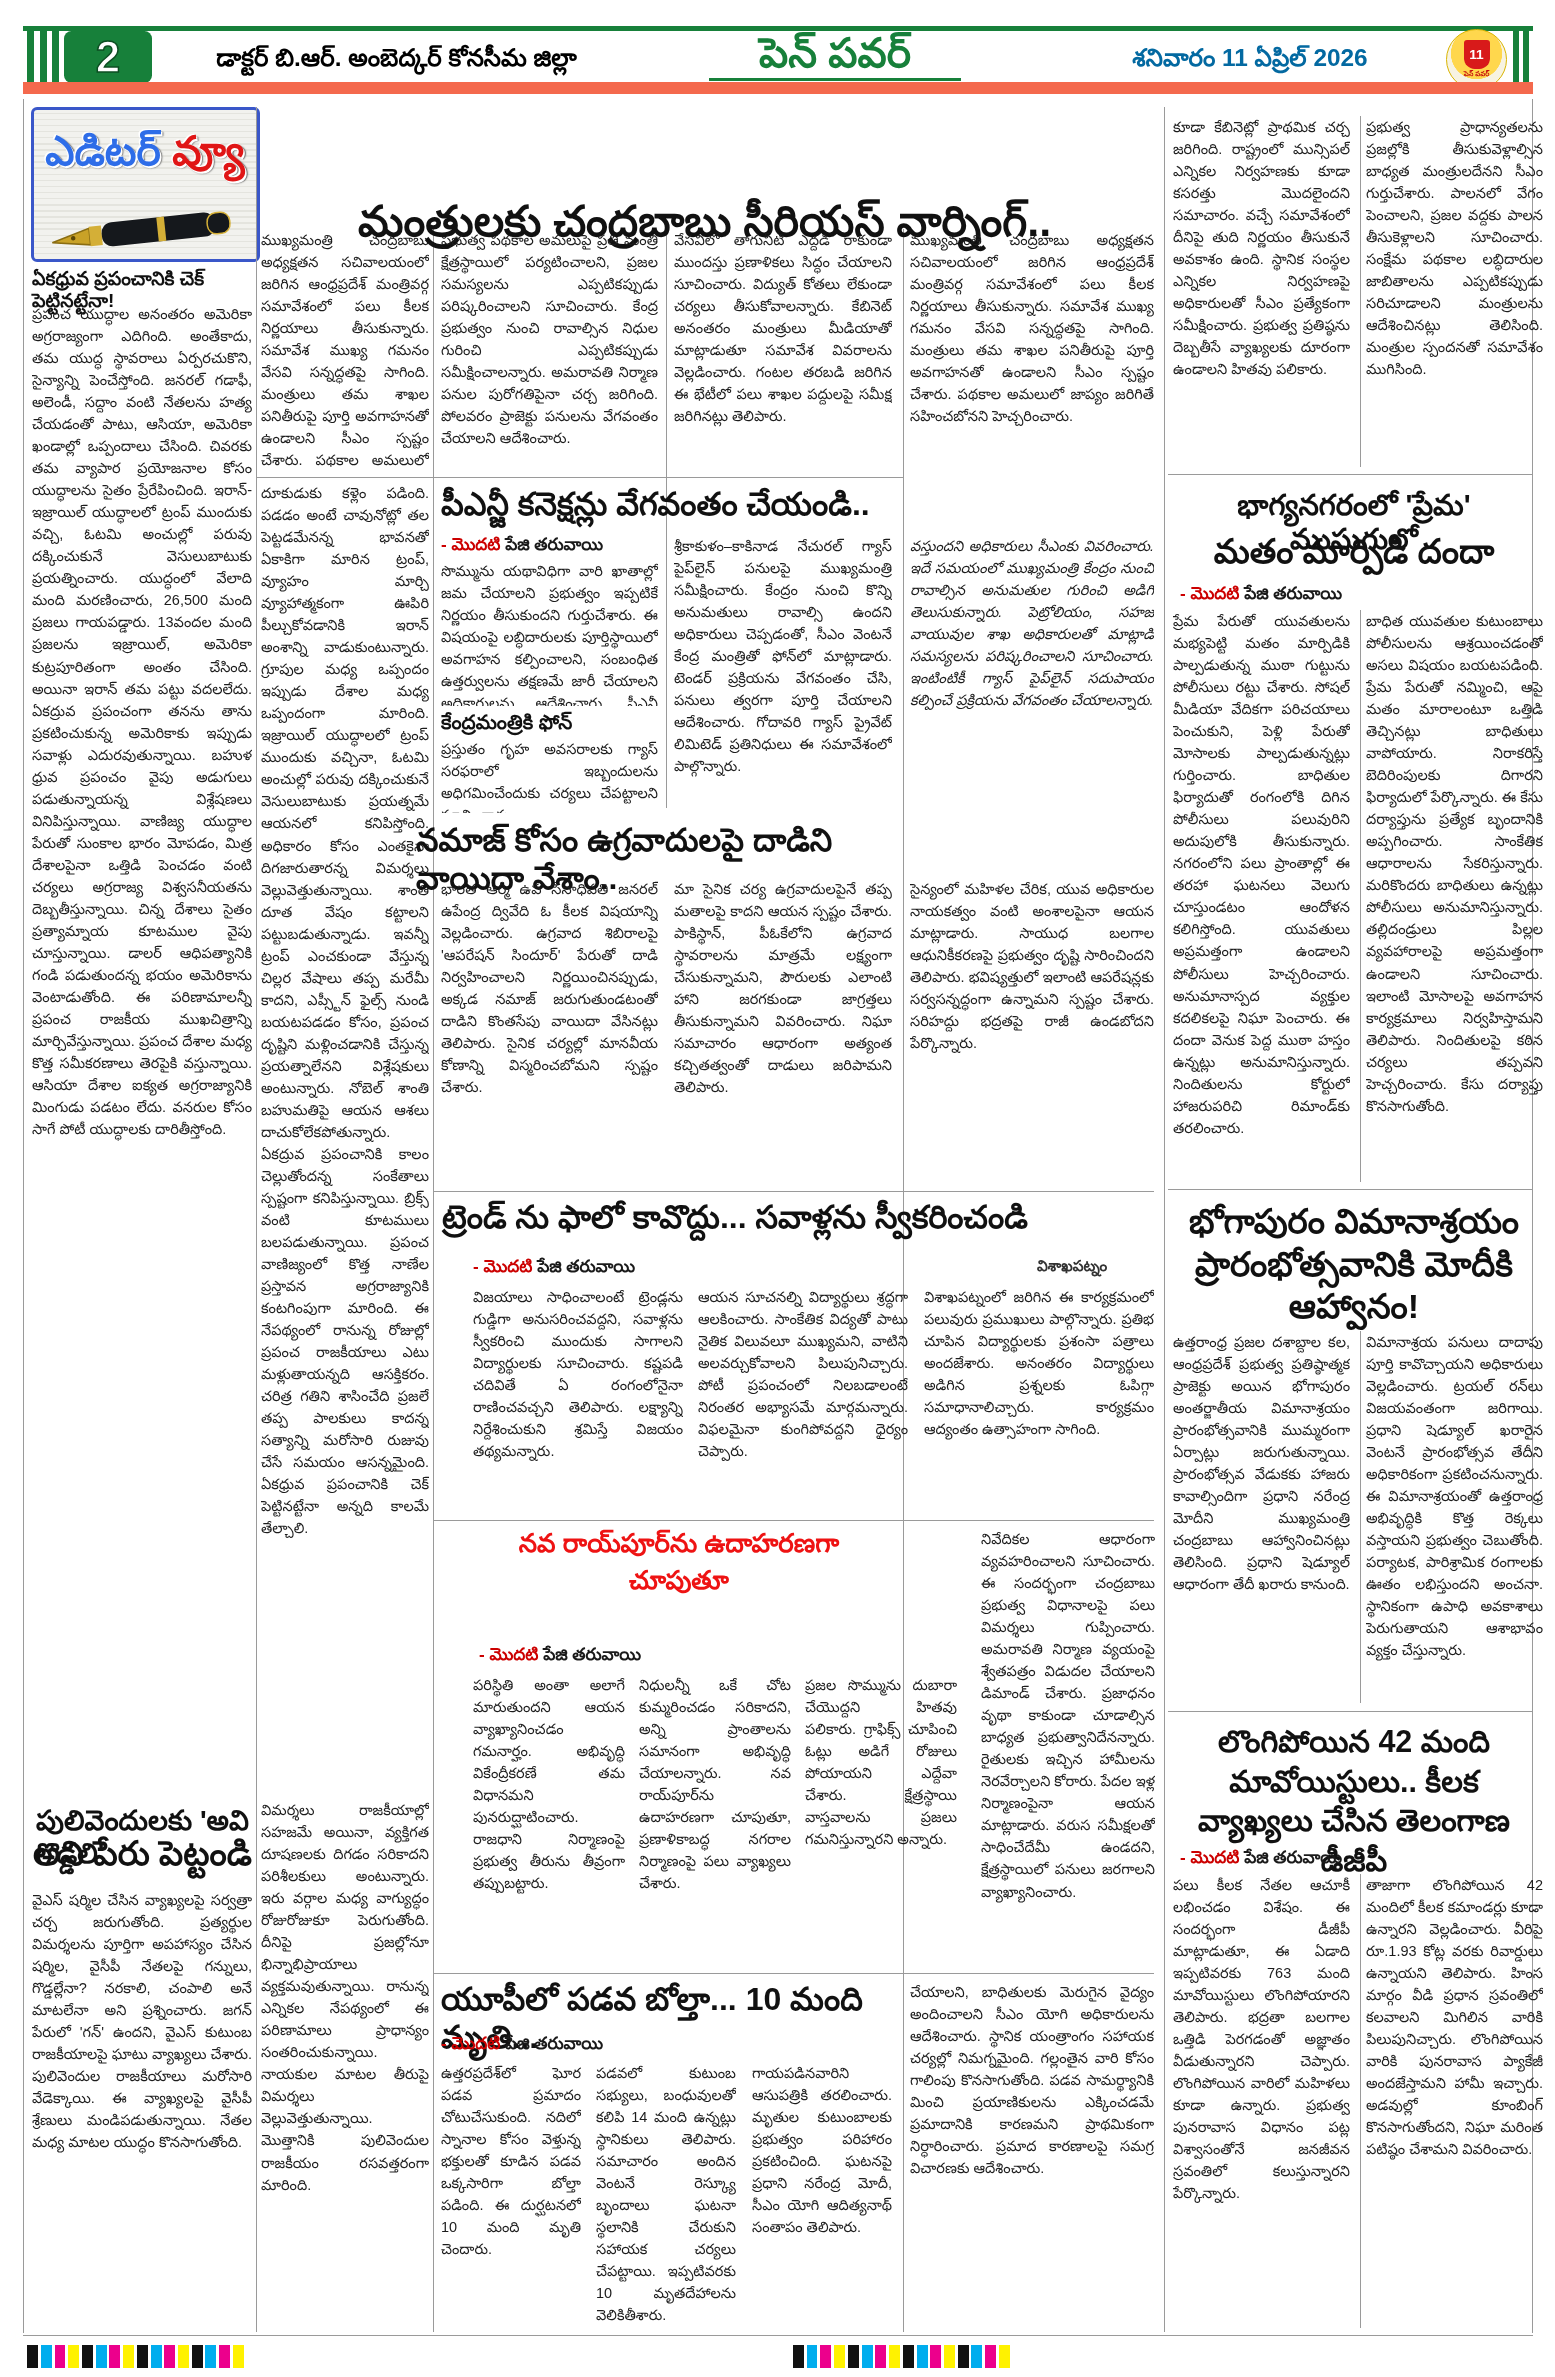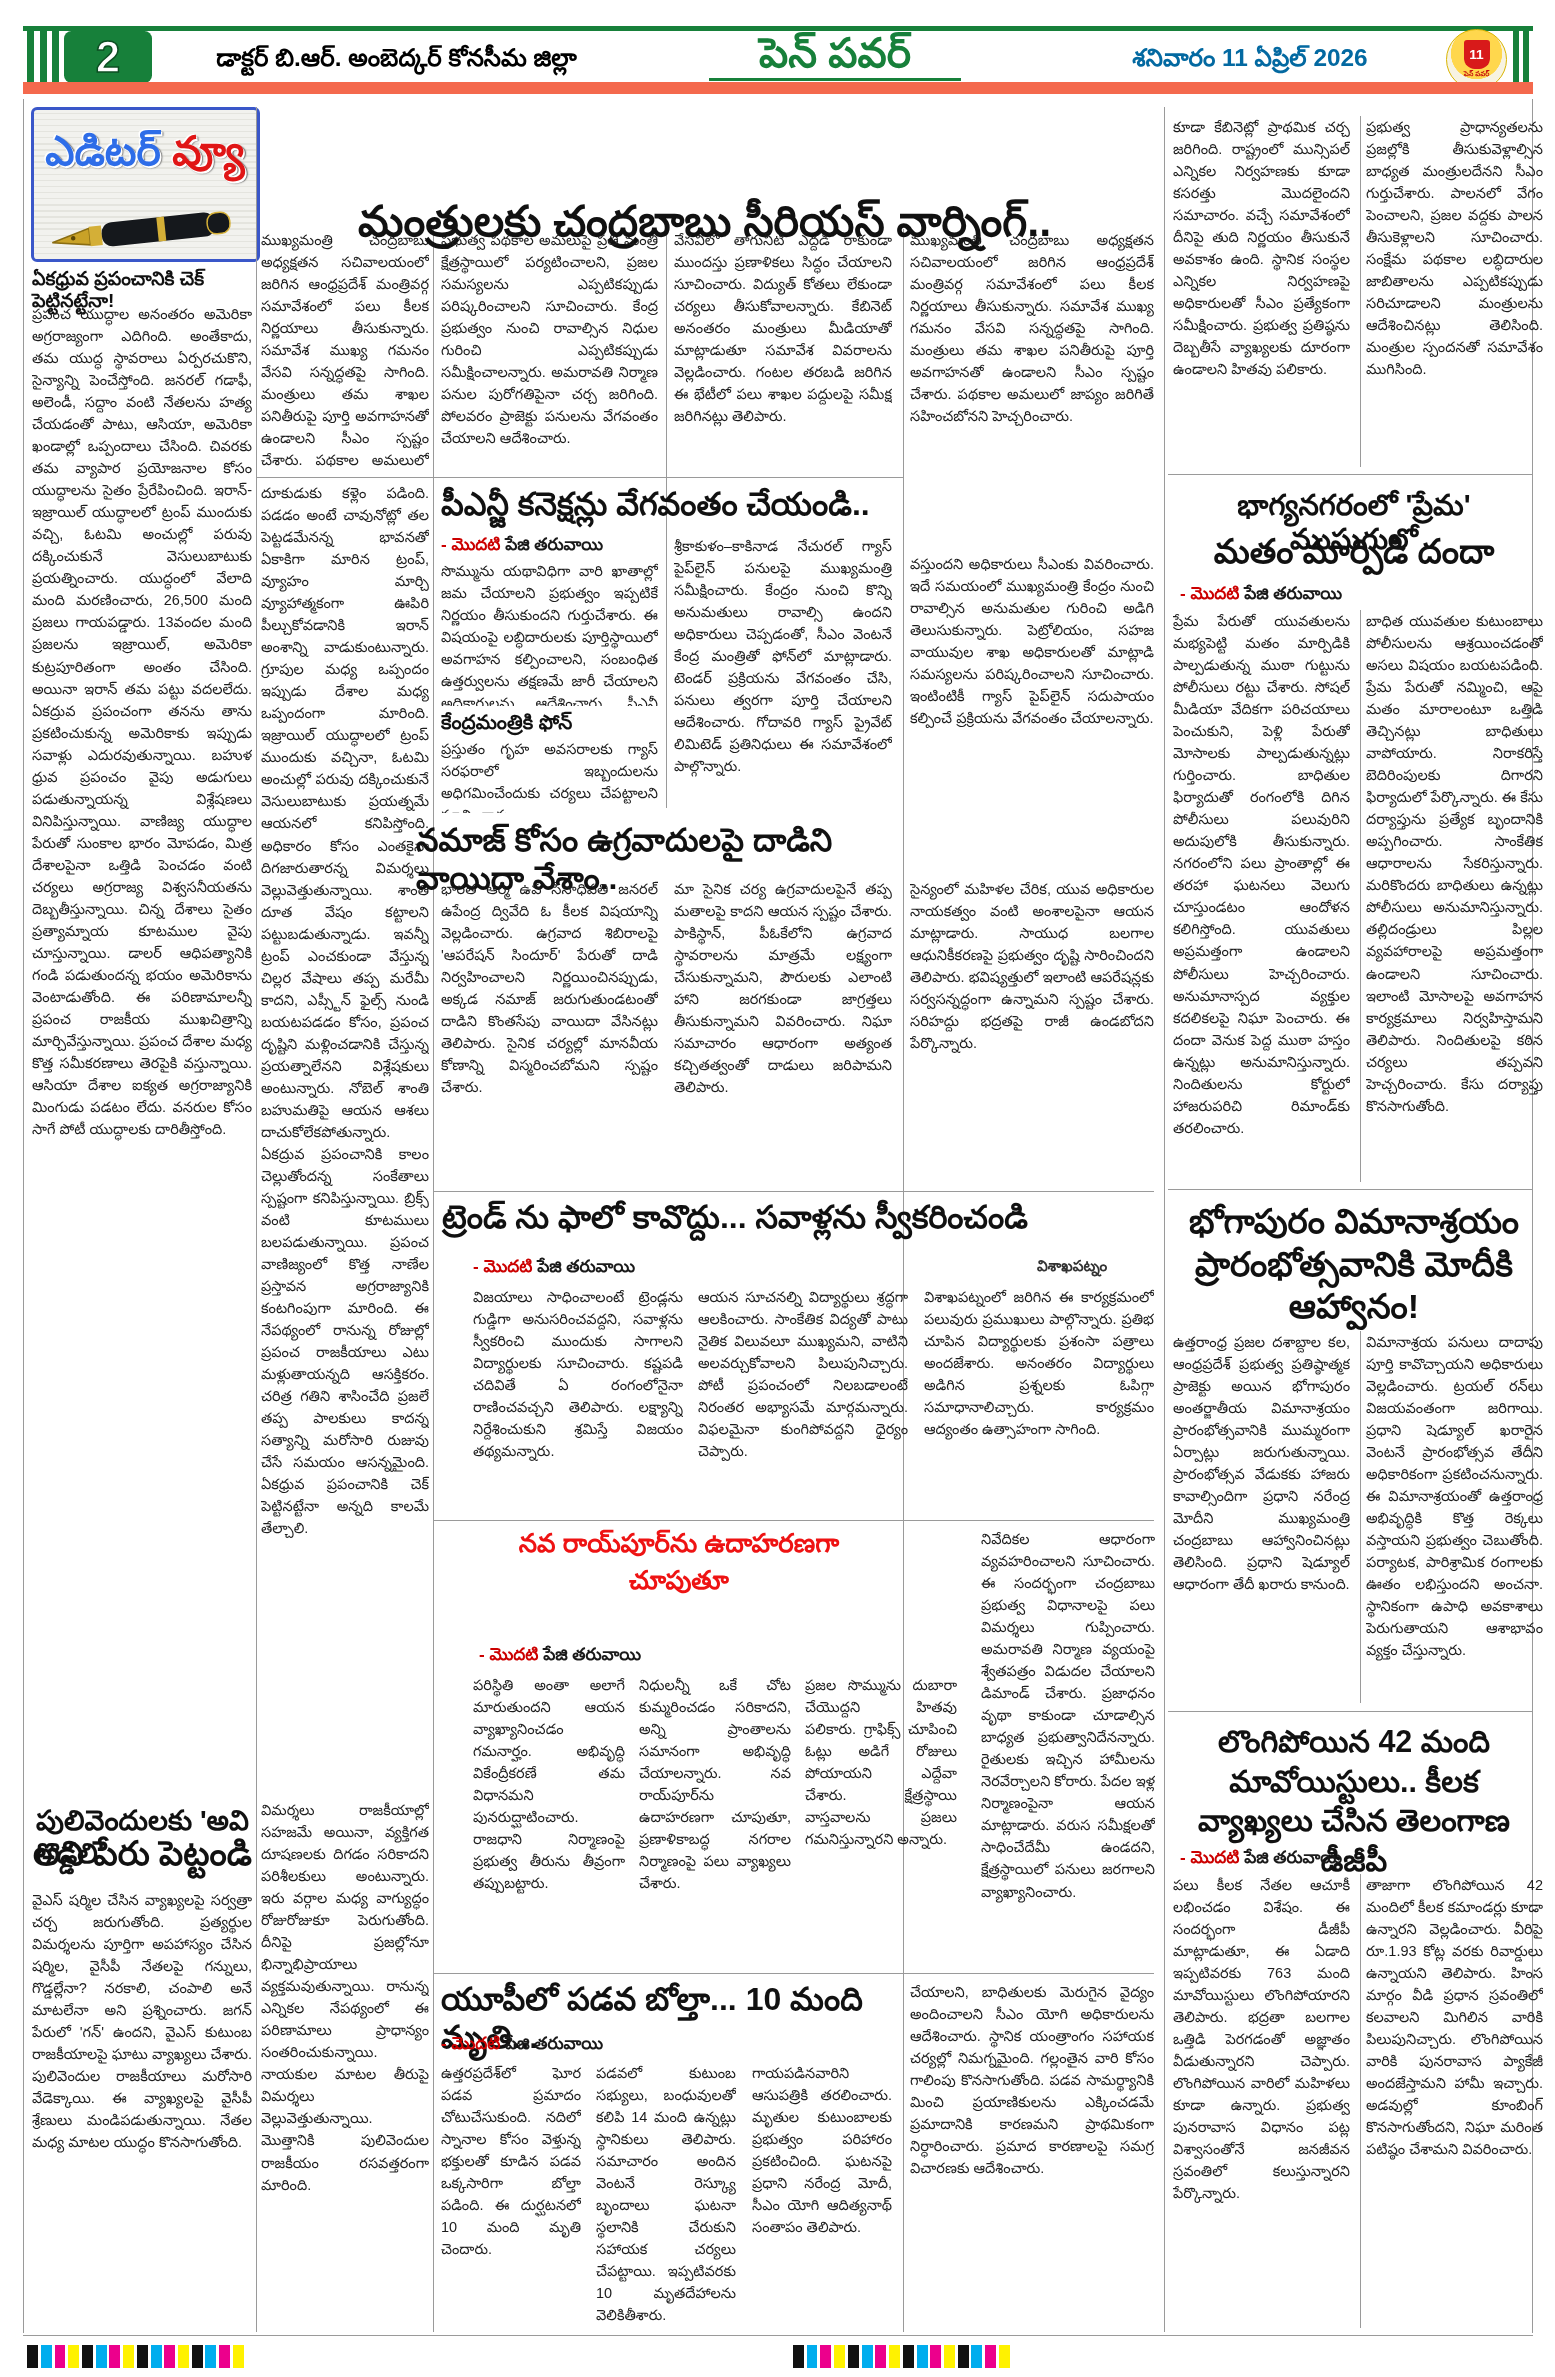--- a/index.html
+++ b/index.html
@@ -121,21 +121,21 @@
 
   <div class="abs hl hl-sec" style="left:441px;top:486px;width:457px;">పీఎన్జీ కనెక్షన్లు వేగవంతం చేయండి..</div>
   <div class="abs byline" style="left:441px;top:535px;">
     <span class="red">- మొదటి</span>
     <span>పేజి తరువాయి</span>
   </div>
   <div class="col" style="left:441px;top:560px;width:217px;height:146px;">సొమ్మును యథావిధిగా వారి ఖాతాల్లో జమ చేయాలని ప్రభుత్వం ఇప్పటికే నిర్ణయం తీసుకుందని గుర్తుచేశారు. ఈ విషయంపై లబ్ధిదారులకు పూర్తిస్థాయిలో అవగాహన కల్పించాలని, సంబంధిత ఉత్తర్వులను తక్షణమే జారీ చేయాలని అధికారులను ఆదేశించారు. పీఎన్జీ వాడకం సురక్షితమని, చౌక అని ప్రజలకు వివరించాలన్నారు.</div>
   <div class="abs subhead" style="left:441px;top:711px;width:217px;">కేంద్రమంత్రికి ఫోన్</div>
   <div class="col" style="left:441px;top:738px;width:217px;height:75px;">ప్రస్తుతం గృహ అవసరాలకు గ్యాస్ సరఫరాలో ఇబ్బందులను అధిగమించేందుకు చర్యలు చేపట్టాలని సూచించారు.</div>
   <div class="col" style="left:674px;top:535px;width:218px;height:276px;">శ్రీకాకుళం–కాకినాడ నేచురల్ గ్యాస్ పైప్‌లైన్ పనులపై ముఖ్యమంత్రి సమీక్షించారు. కేంద్రం నుంచి కొన్ని అనుమతులు రావాల్సి ఉందని అధికారులు చెప్పడంతో, సీఎం వెంటనే కేంద్ర మంత్రితో ఫోన్‌లో మాట్లాడారు. టెండర్ ప్రక్రియను వేగవంతం చేసి, పనులు త్వరగా పూర్తి చేయాలని ఆదేశించారు. గోదావరి గ్యాస్ ప్రైవేట్ లిమిటెడ్ ప్రతినిధులు ఈ సమావేశంలో పాల్గొన్నారు.</div>
-  <div class="col" style="left:910px;top:553px;width:244px;height:276px;">వస్తుందని అధికారులు సీఎంకు వివరించారు. ఇదే సమయంలో ముఖ్యమంత్రి కేంద్రం నుంచి రావాల్సిన అనుమతుల గురించి అడిగి తెలుసుకున్నారు. పెట్రోలియం, సహజ వాయువుల శాఖ అధికారులతో మాట్లాడి సమస్యలను పరిష్కరించాలని సూచించారు. ఇంటింటికీ గ్యాస్ పైప్‌లైన్ సదుపాయం కల్పించే ప్రక్రియను వేగవంతం చేయాలన్నారు.</div>
+  <div class="col" style="left:910px;top:535px;width:244px;height:276px;font-style:italic;">వస్తుందని అధికారులు సీఎంకు వివరించారు. ఇదే సమయంలో ముఖ్యమంత్రి కేంద్రం నుంచి రావాల్సిన అనుమతుల గురించి అడిగి తెలుసుకున్నారు. పెట్రోలియం, సహజ వాయువుల శాఖ అధికారులతో మాట్లాడి సమస్యలను పరిష్కరించాలని సూచించారు. ఇంటింటికీ గ్యాస్ పైప్‌లైన్ సదుపాయం కల్పించే ప్రక్రియను వేగవంతం చేయాలన్నారు.</div>
 
   <div class="abs hl hl-sec" style="left:416px;top:822px;width:488px;">నమాజ్ కోసం ఉగ్రవాదులపై దాడిని వాయిదా వేశాం..</div>
   <div class="col" style="left:441px;top:878px;width:217px;height:305px;">భారత ఆర్మీ ఉప సేనాధిపతి జనరల్ ఉపేంద్ర ద్వివేది ఓ కీలక విషయాన్ని వెల్లడించారు. ఉగ్రవాద శిబిరాలపై 'ఆపరేషన్ సిందూర్' పేరుతో దాడి నిర్వహించాలని నిర్ణయించినప్పుడు, అక్కడ నమాజ్ జరుగుతుండటంతో దాడిని కొంతసేపు వాయిదా వేసినట్లు తెలిపారు. సైనిక చర్యల్లో మానవీయ కోణాన్ని విస్మరించబోమని స్పష్టం చేశారు.</div>
   <div class="col" style="left:674px;top:878px;width:218px;height:305px;">మా సైనిక చర్య ఉగ్రవాదులపైనే తప్ప మతాలపై కాదని ఆయన స్పష్టం చేశారు. పాకిస్థాన్, పీఓకేలోని ఉగ్రవాద స్థావరాలను మాత్రమే లక్ష్యంగా చేసుకున్నామని, పౌరులకు ఎలాంటి హాని జరగకుండా జాగ్రత్తలు తీసుకున్నామని వివరించారు. నిఘా సమాచారం ఆధారంగా అత్యంత కచ్చితత్వంతో దాడులు జరిపామని తెలిపారు.</div>
   <div class="col" style="left:910px;top:878px;width:244px;height:305px;">సైన్యంలో మహిళల చేరిక, యువ అధికారుల నాయకత్వం వంటి అంశాలపైనా ఆయన మాట్లాడారు. సాయుధ బలగాల ఆధునికీకరణపై ప్రభుత్వం దృష్టి సారించిందని తెలిపారు. భవిష్యత్తులో ఇలాంటి ఆపరేషన్లకు సర్వసన్నద్ధంగా ఉన్నామని స్పష్టం చేశారు. సరిహద్దు భద్రతపై రాజీ ఉండబోదని పేర్కొన్నారు.</div>
   <div class="abs hline" style="left:433px;top:1191px;width:721px;"></div>
 
   <div class="abs hl hl-sec" style="left:442px;top:1199px;width:697px;">ట్రెండ్ ను ఫాలో కావొద్దు... సవాళ్లను స్వీకరించండి</div>
   <div class="abs byline" style="left:473px;top:1257px;">
     <span class="red">- మొదటి</span>

